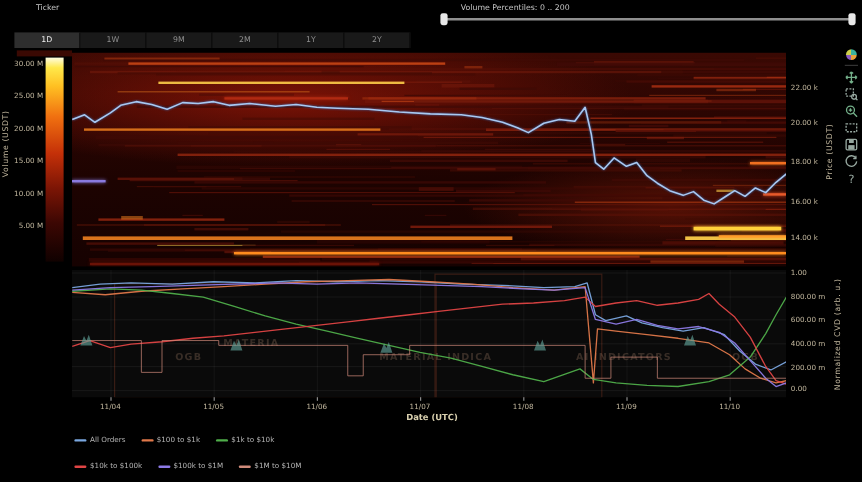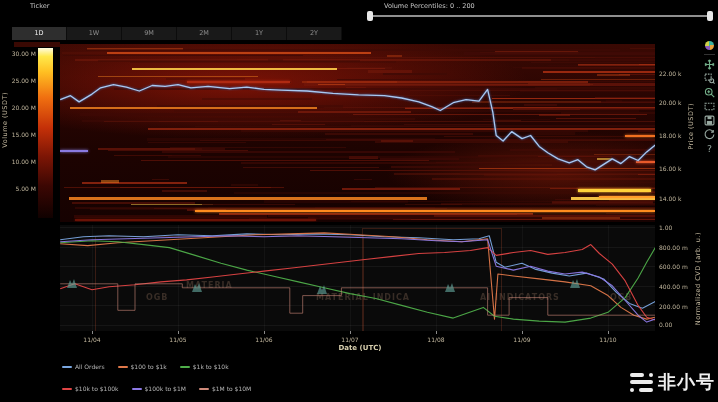--- a/index.html
+++ b/index.html
@@ -417,23 +417,13 @@
     <div class="leg">
         <span class="sw" style="background: rgb(141, 122, 230);"></span>
         <span class="lb">$100k to $1M</span>
       </div>
     <div class="leg">
         <span class="sw" style="background: rgb(207, 138, 122);"></span>
         <span class="lb">$1M to $10M</span>
       </div>
   </div>
 
-  <div id="brand">
-    <div id="brand-icon">
-      <div class="bar" style="top:2px;left:0;width:14px"></div>
-        <div class="dot" style="top:2px;right:0"></div>
-      <div class="bar" style="top:9.5px;left:0;width:23px"></div>
-      <div class="dot" style="top:17px;left:0"></div>
-        <div class="bar" style="top:17px;right:0;width:14px"></div>
-    </div>
-    <div id="brand-text">非小号</div>
-  </div>
 </div>
 
 </body></html>

